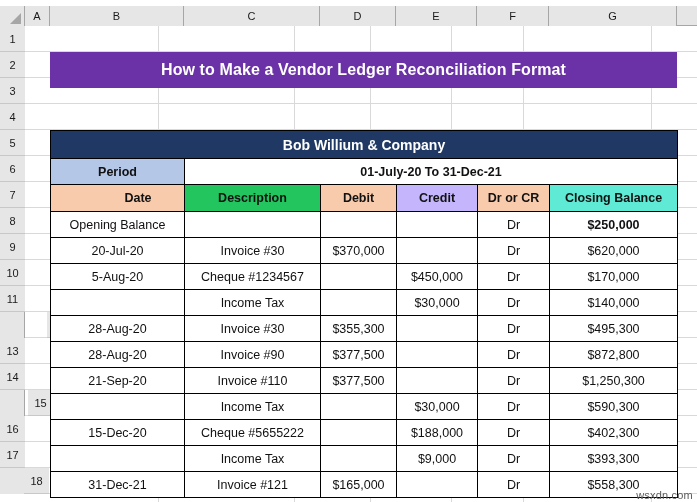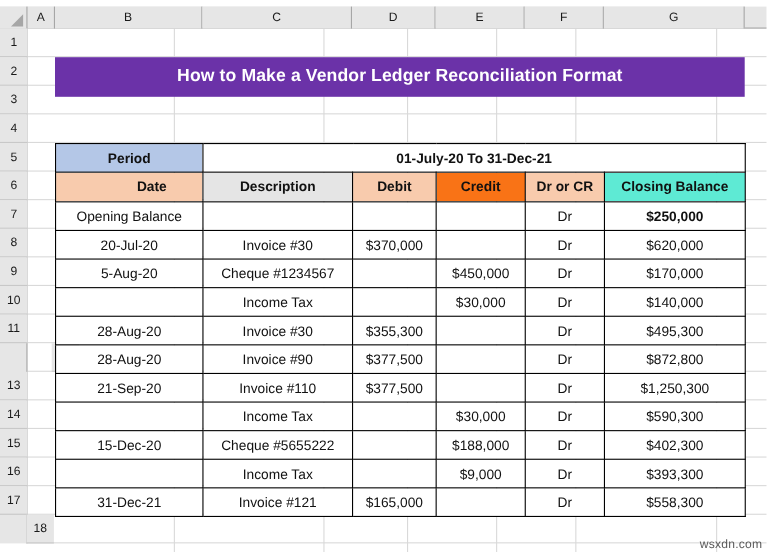--- a/index.html
+++ b/index.html
@@ -237,21 +237,21 @@
       <div class="row-head" style="height: 26px;">5</div>
       <div class="row-head" style="height: 26px;">6</div>
       <div class="row-head" style="height: 26px;">7</div>
       <div class="row-head" style="height: 26px;">8</div>
       <div class="row-head" style="height: 26px;">9</div>
       <div class="row-head" style="height: 26px;">10</div>
       <div class="row-head" style="height: 26px;">11</div>
       <div class="row-head" style="height: 26px; margin-left: 47px;">12</div>
       <div class="row-head" style="height: 26px;">13</div>
       <div class="row-head" style="height: 26px;">14</div>
-      <div class="row-head" style="height: 26px;">15</div>
+      <div class="row-head" style="height: 26px; margin-left: 28px;">15</div>
       <div class="row-head" style="height: 26px;">16</div>
       <div class="row-head" style="height: 26px;">17</div>
       <div class="row-head" style="height: 26px; margin-left: 24px;">18</div>
     </div>
 
   <div class="sheet">
 
     <div class="title-banner" style="background: rgb(107, 50, 168);">
       <span>How to Make a Vendor Ledger Reconciliation Format</span>
     </div>
@@ -259,29 +259,32 @@
     <table class="ledger-table">
       <colgroup>
         <col style="width:134px">
         <col style="width:136px">
         <col style="width:76px">
         <col style="width:81px">
         <col style="width:72px">
         <col style="width:128px">
       </colgroup>
       <tbody id="ledger-body">
+          <tr class="company-row">
+            <td colspan="6" style="background: rgb(31, 56, 100);">Bob Willium &amp; Company</td>
+          </tr>
           <tr>
             <td class="period-label" style="background: rgb(180, 199, 231);">Period</td>
             <td class="period-value" colspan="5">01-July-20 To 31-Dec-21</td>
           </tr>
           <tr class="colhead-row">
             <td style="background: rgb(248, 203, 173); padding-left: 46px;">Date</td>
-            <td style="background: #e5e5e5;">Description</td>
+            <td style="background: #22c55e;">Description</td>
             <td style="background: rgb(248, 203, 173);">Debit</td>
-            <td style="background: #f97316;">Credit</td>
+            <td style="background: #c4b5fd;">Credit</td>
             <td style="background: rgb(248, 203, 173);">Dr or CR</td>
             <td style="background: #5eead4;">Closing Balance</td>
           </tr>
           <tr>
             <td>Opening Balance</td>
             <td></td>
             <td></td>
             <td></td>
             <td>Dr</td>
             <td class="bold-cell">$250,000</td>

